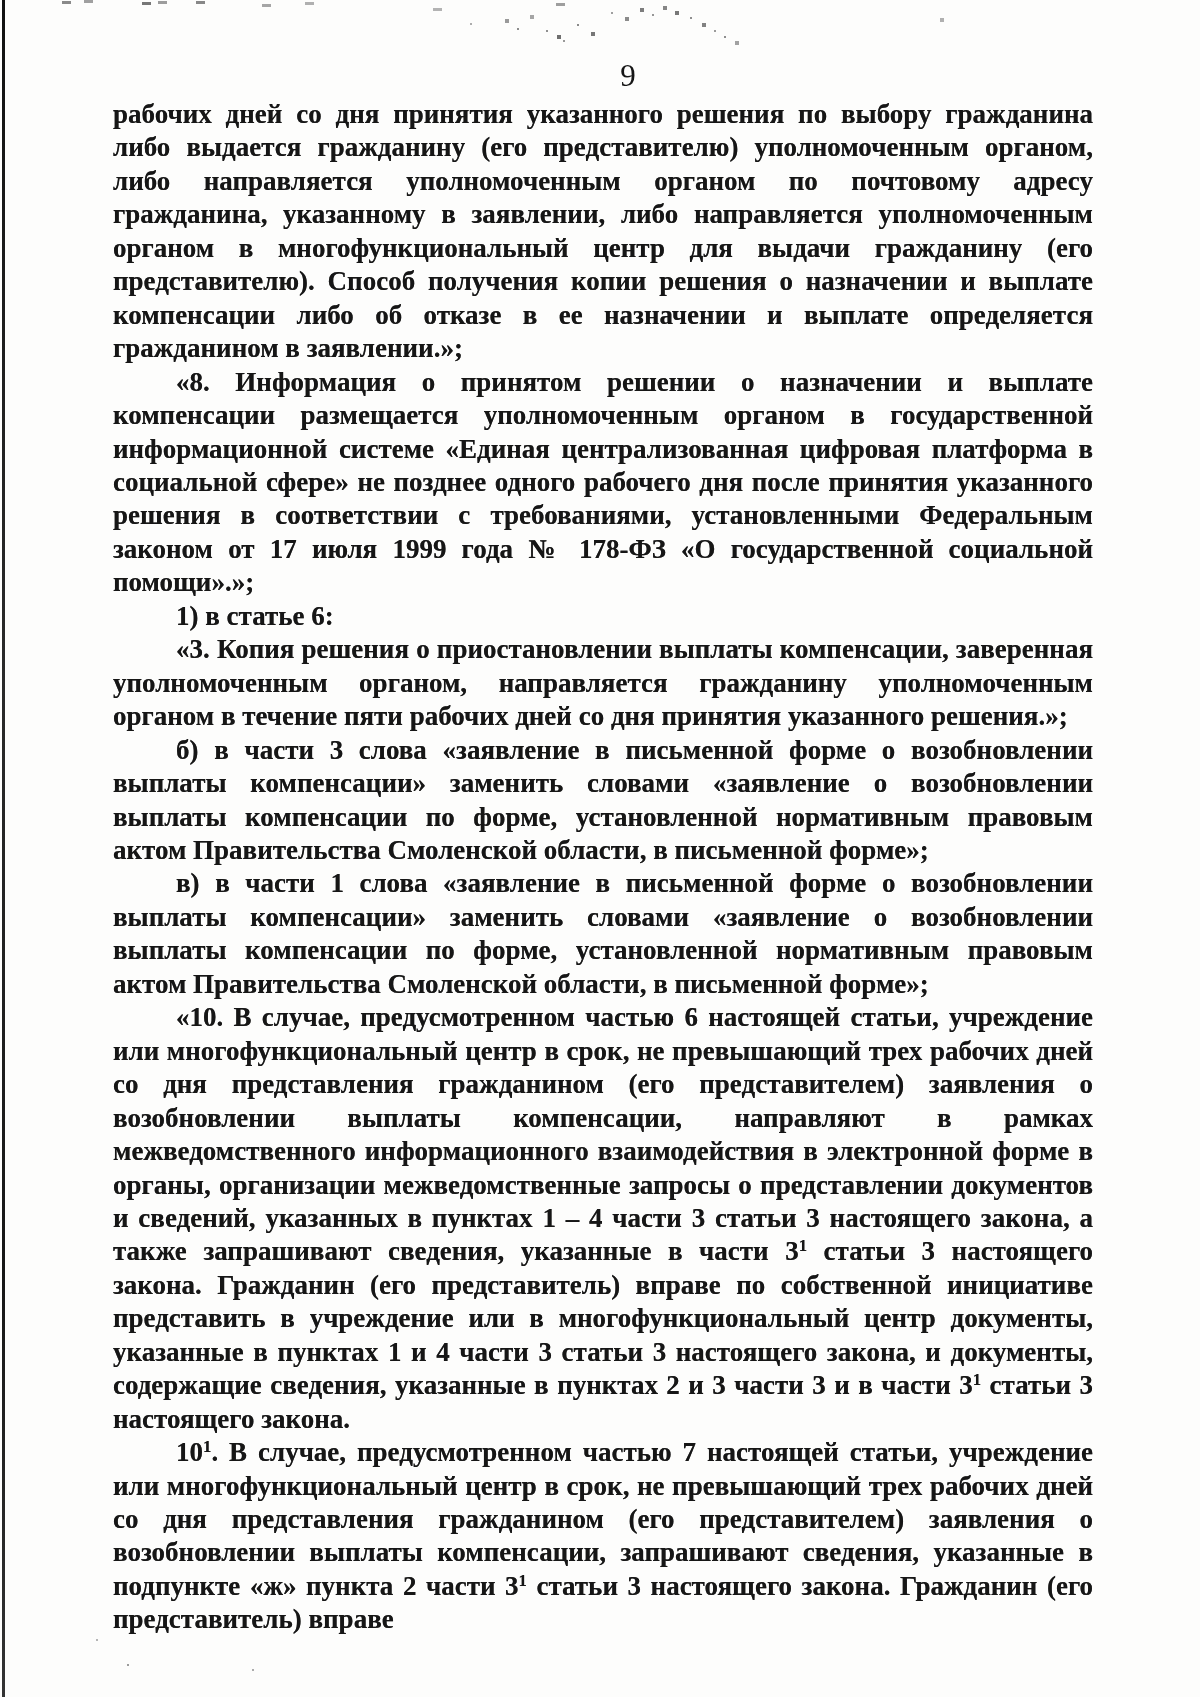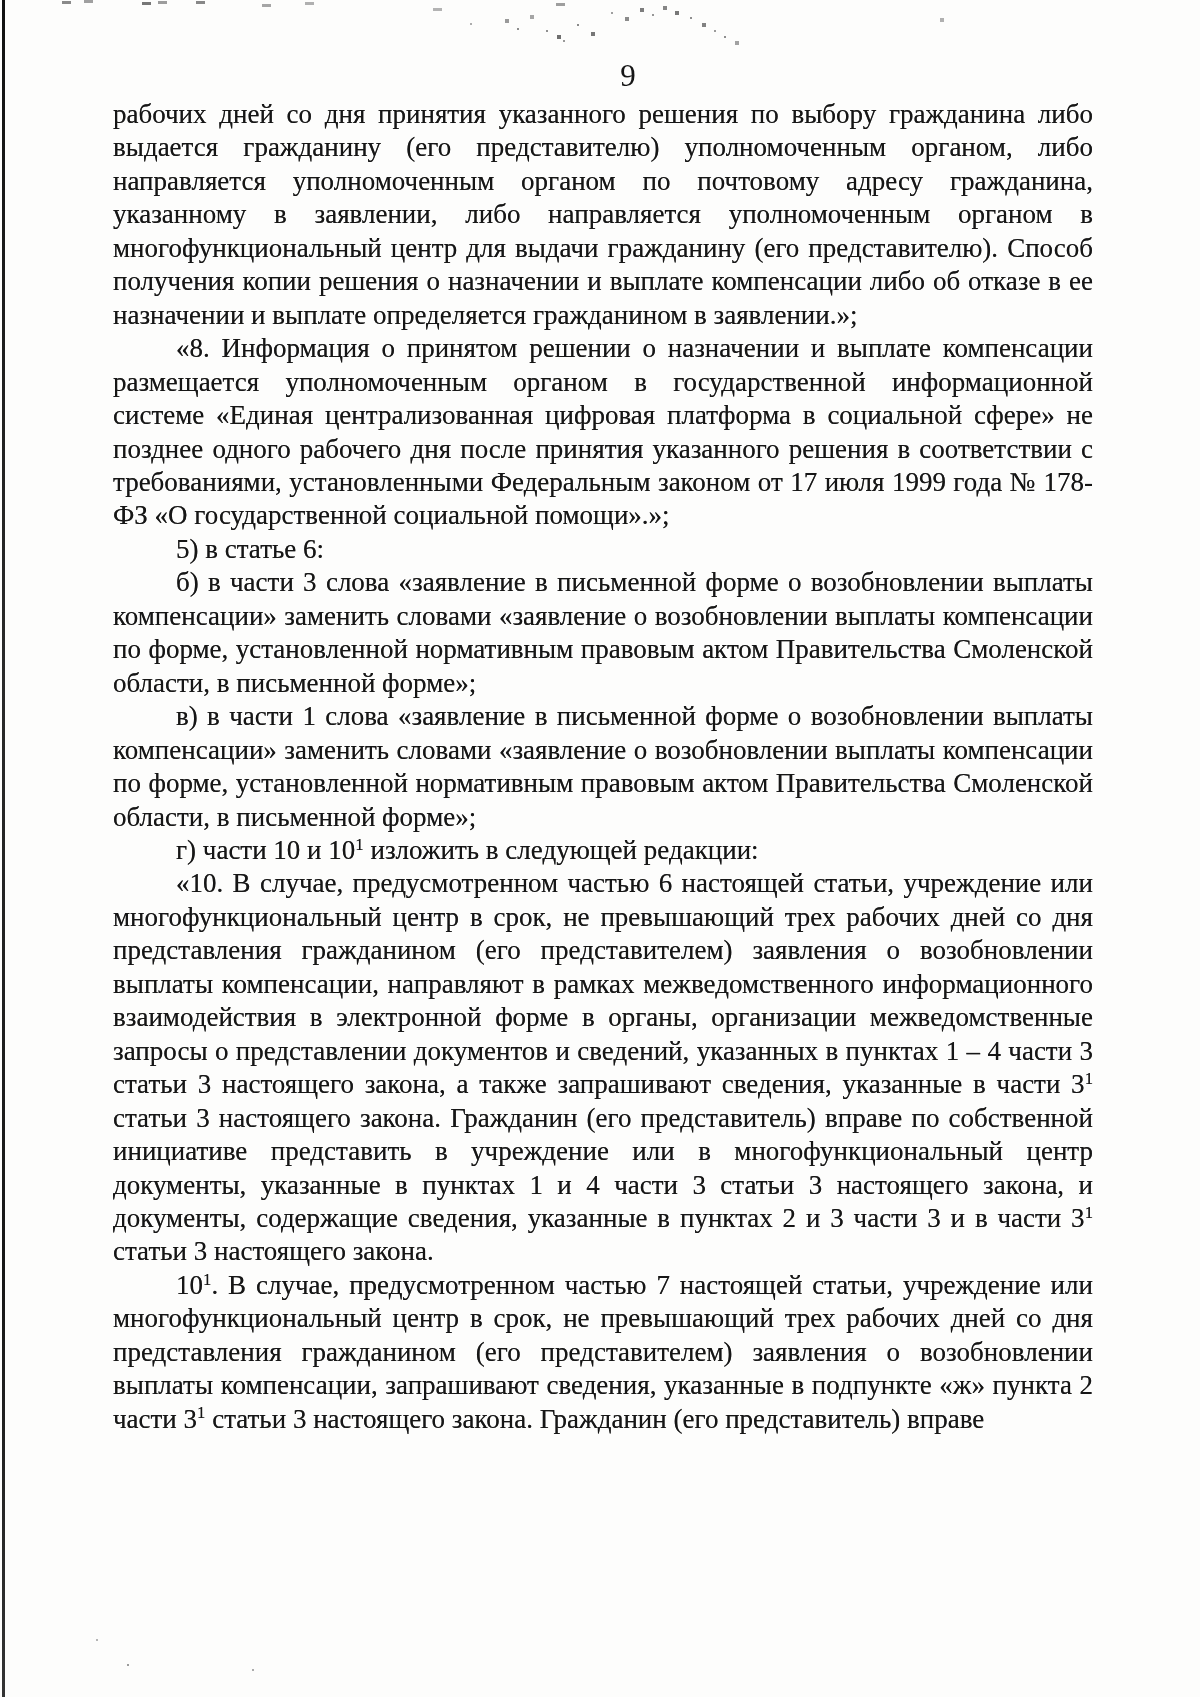--- a/index.html
+++ b/index.html
@@ -22,20 +22,21 @@
     text-align: center;
     font-size: 31px;
   }
   .text-block {
     position: absolute; top: 98px; left: 113px;
     width: 980px;
     font-size: 27px;
     line-height: 33.45px;
     text-align: justify;
     text-shadow: 0 0 0.5px rgba(10,10,10,0.65);
+    font-weight: bold;
   }
   .text-block p { margin: 0; padding: 0; }
   .text-block p.indent { text-indent: 63px; }
   sup {
     font-size: 0.62em;
     line-height: 0;
     vertical-align: baseline;
     position: relative;
     top: -0.55em;
   }
@@ -89,19 +90,19 @@
 
 <div class="scan-edge-line"></div>
 <div class="noise-dashes"></div>
 <div class="noise-dots"></div>
 
 <div class="page-number">9</div>
 
 <div class="text-block" id="doc-body">
     <p class=""><span>рабочих дней со дня принятия указанного решения по выбору гражданина либо выдается гражданину (его представителю) уполномоченным органом, либо направляется уполномоченным органом по почтовому адресу гражданина, указанному в заявлении, либо направляется уполномоченным органом в многофункциональный центр для выдачи гражданину (его представителю). Способ получения копии решения о назначении и выплате компенсации либо об отказе в ее назначении и выплате определяется гражданином в заявлении.»;</span></p>
     <p class="indent"><span>«8. Информация о принятом решении о назначении и выплате компенсации размещается уполномоченным органом в государственной информационной системе «Единая централизованная цифровая платформа в социальной сфере» не позднее одного рабочего дня после принятия указанного решения в соответствии с требованиями, установленными Федеральным законом от 17 июля 1999 года № 178-ФЗ «О государственной социальной помощи».»;</span></p>
-    <p class="indent"><span>5) в статье 6:</span></p>
+    <p class="indent"><span>1) в статье 6:</span></p>
+    <p class="indent"><span>«3. Копия решения о приостановлении выплаты компенсации, заверенная уполномоченным органом, направляется гражданину уполномоченным органом в течение пяти рабочих дней со дня принятия указанного решения.»;</span></p>
     <p class="indent"><span>б) в части 3 слова «заявление в письменной форме о возобновлении выплаты компенсации» заменить словами «заявление о возобновлении выплаты компенсации по форме, установленной нормативным правовым актом Правительства Смоленской области, в письменной форме»;</span></p>
     <p class="indent"><span>в) в части 1 слова «заявление в письменной форме о возобновлении выплаты компенсации» заменить словами «заявление о возобновлении выплаты компенсации по форме, установленной нормативным правовым актом Правительства Смоленской области, в письменной форме»;</span></p>
-    <p class="indent"><span>г) части 10 и 10</span><sup>1</sup><span> изложить в следующей редакции:</span></p>
     <p class="indent"><span>«10. В случае, предусмотренном частью 6 настоящей статьи, учреждение или многофункциональный центр в срок, не превышающий трех рабочих дней со дня представления гражданином (его представителем) заявления о возобновлении выплаты компенсации, направляют в рамках межведомственного информационного взаимодействия в электронной форме в органы, организации межведомственные запросы о представлении документов и сведений, указанных в пунктах 1 – 4 части 3 статьи 3 настоящего закона, а также запрашивают сведения, указанные в части 3</span><sup>1</sup><span> статьи 3 настоящего закона. Гражданин (его представитель) вправе по собственной инициативе представить в учреждение или в многофункциональный центр документы, указанные в пунктах 1 и 4 части 3 статьи 3 настоящего закона, и документы, содержащие сведения, указанные в пунктах 2 и 3 части 3 и в части 3</span><sup>1</sup><span> статьи 3 настоящего закона.</span></p>
     <p class="indent"><span>10</span><sup>1</sup><span>. В случае, предусмотренном частью 7 настоящей статьи, учреждение или многофункциональный центр в срок, не превышающий трех рабочих дней со дня представления гражданином (его представителем) заявления о возобновлении выплаты компенсации, запрашивают сведения, указанные в подпункте «ж» пункта 2 части 3</span><sup>1</sup><span> статьи 3 настоящего закона. Гражданин (его представитель) вправе</span></p>
   </div>
 
 </body></html>

